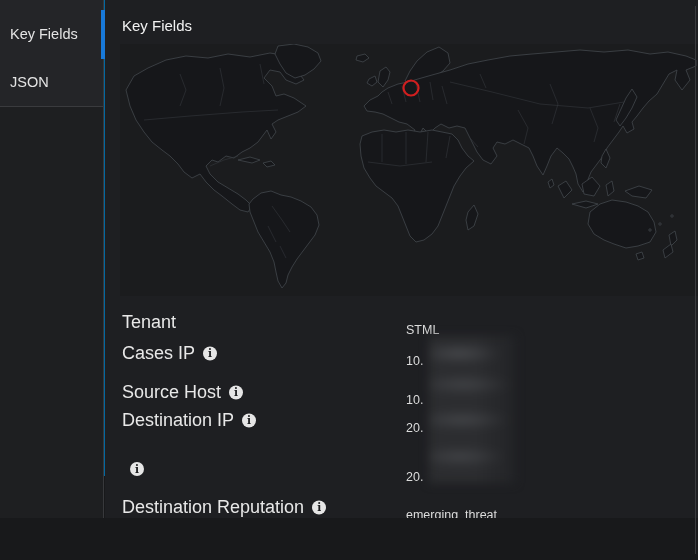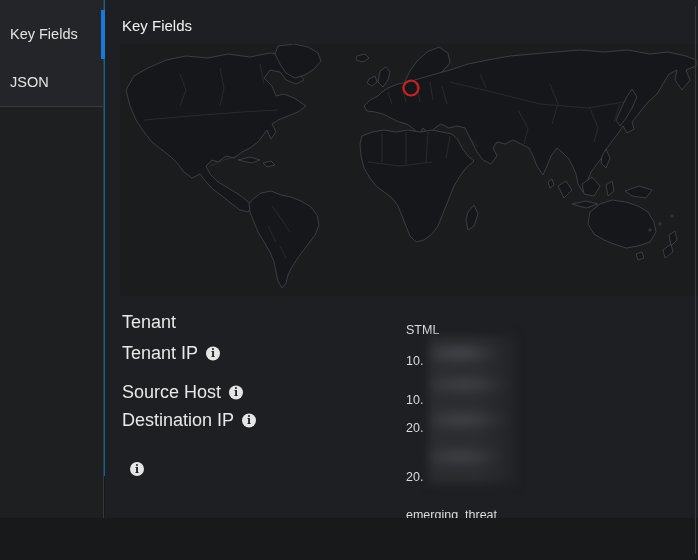--- a/index.html
+++ b/index.html
@@ -144,21 +144,21 @@
     </div>
 
     <div class="field-row" style="top:311px">
       <span class="field-label">
           <span>Tenant</span>
         </span>
       <span class="field-value">STML</span>
     </div>
     <div class="field-row" style="top:342px">
       <span class="field-label">
-          <span>Tenant IP</span>
+          <span>Cases IP</span>
           <span class="info-icon"></span>
         </span>
       <span class="field-value">10.</span>
     </div>
     <div class="field-row" style="top:381px">
       <span class="field-label">
           <span>Source Host</span>
           <span class="info-icon"></span>
         </span>
       <span class="field-value">10.</span>
@@ -170,20 +170,24 @@
         </span>
       <span class="field-value">20.</span>
     </div>
     <div class="field-row" style="top:458px">
       <span class="field-label">
           <span class="info-icon"></span>
         </span>
       <span class="field-value">20.</span>
     </div>
     <div class="field-row" style="top:496px">
+      <span class="field-label">
+          <span>Destination Reputation</span>
+          <span class="info-icon"></span>
+        </span>
       <span class="field-value">emerging_threat</span>
     </div>
 
     <div class="redact-blur"></div>
   </div>
 
   <div class="bottom-strip"></div>
   <div class="right-border"></div>
 </div>
 

